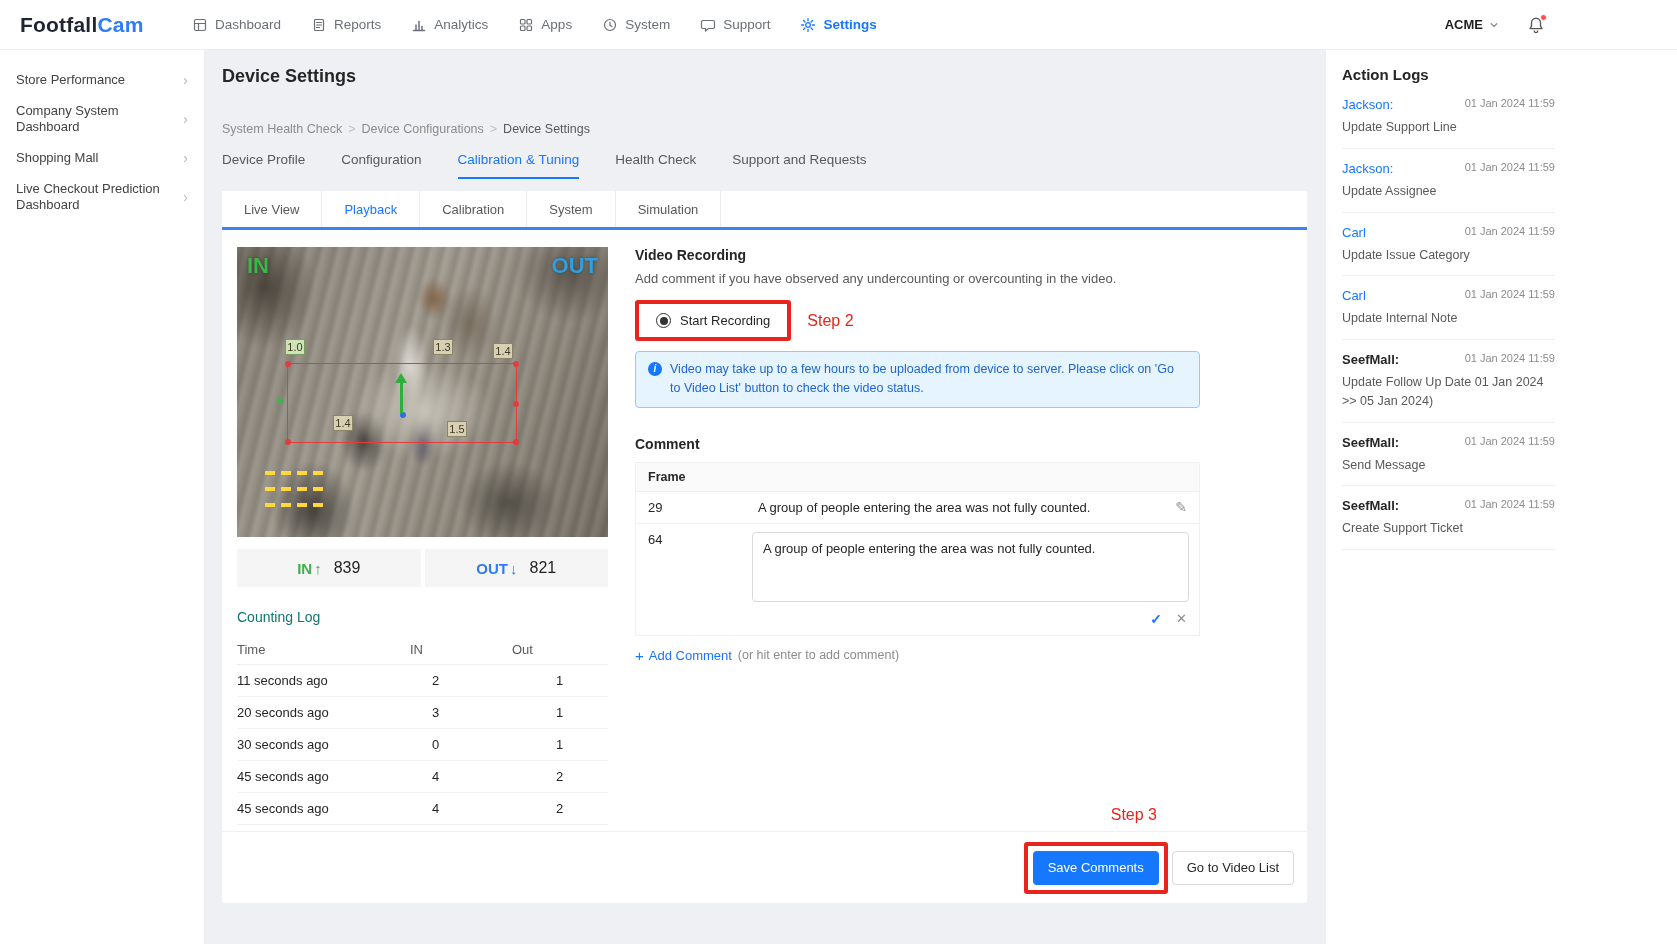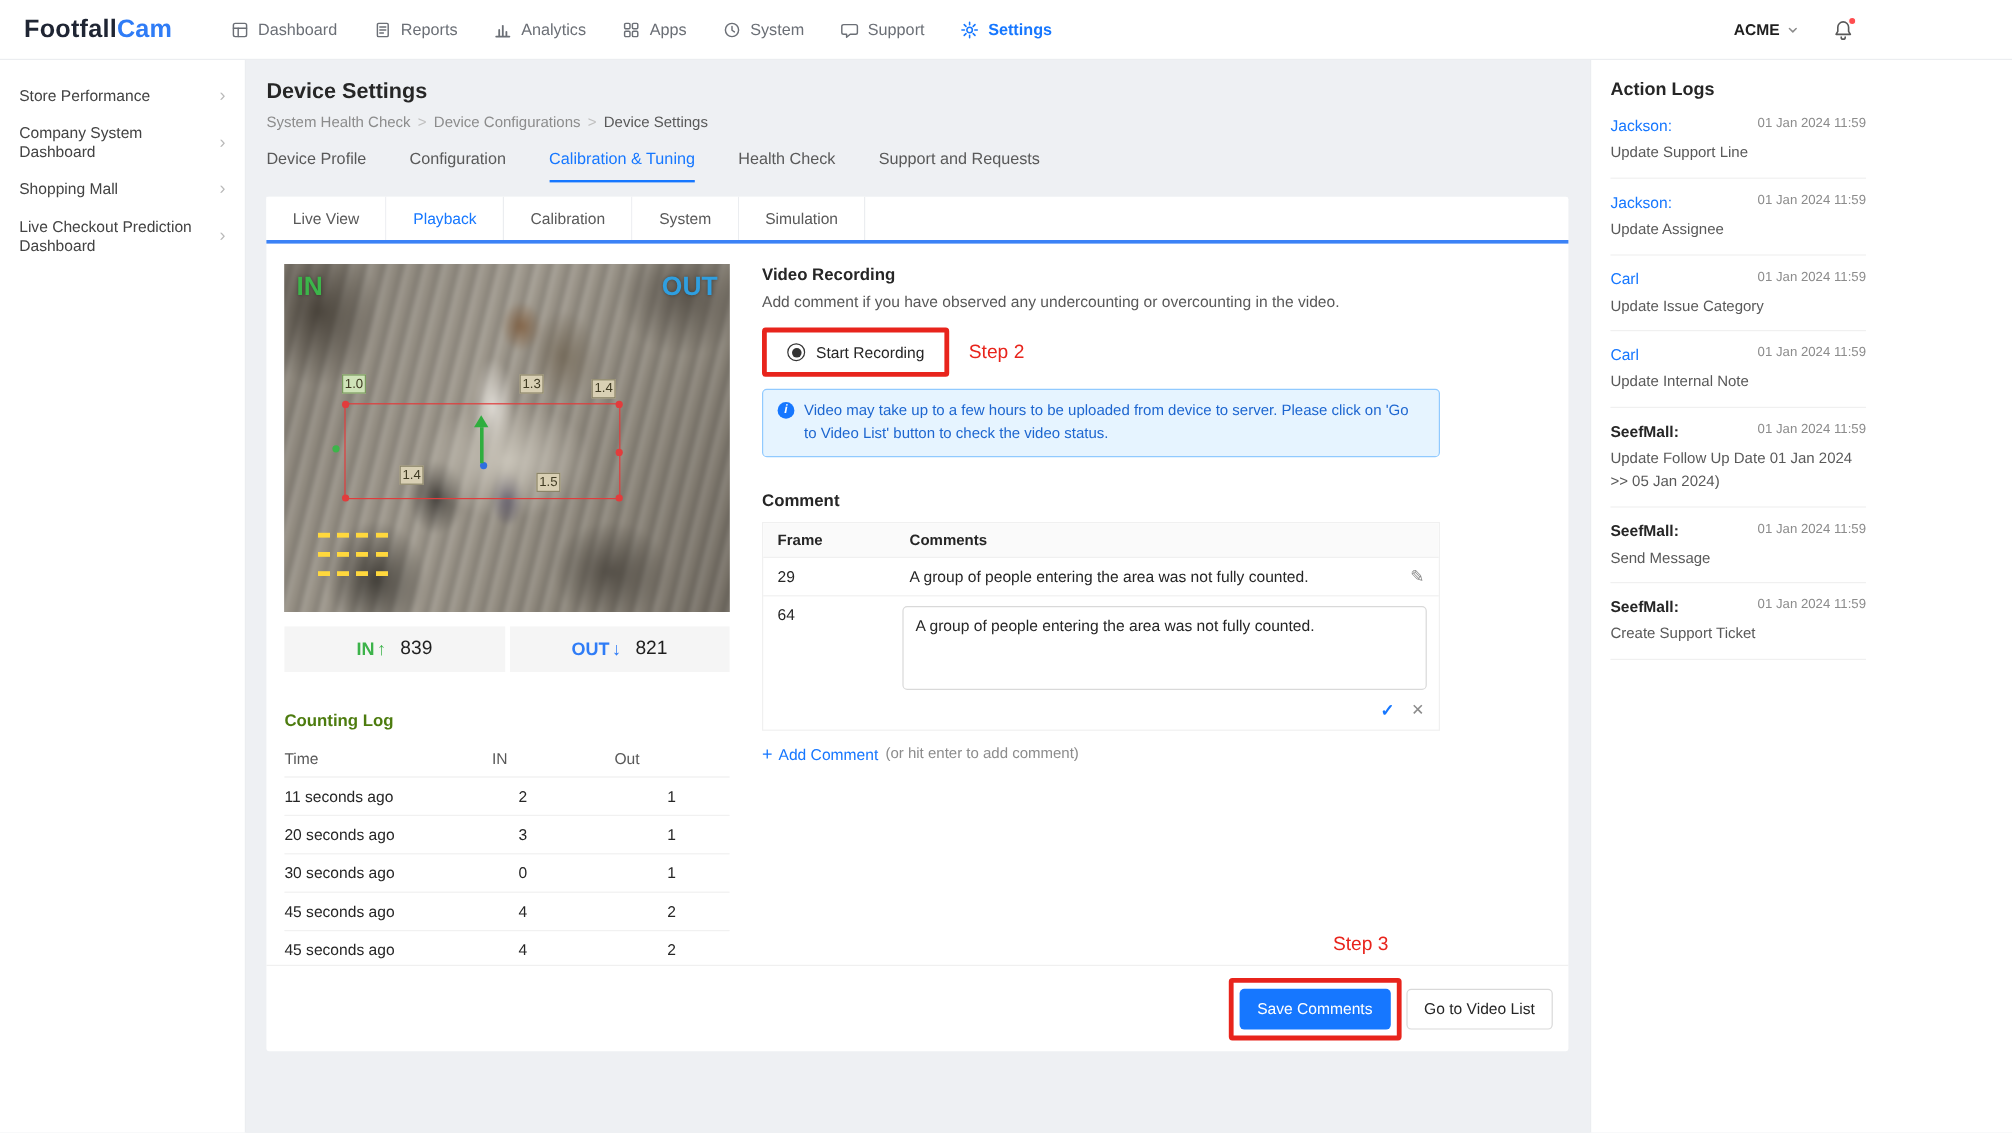--- a/index.html
+++ b/index.html
@@ -26,21 +26,21 @@
   
   .layout { display:flex; height:894px; }
   .sidebar { width:205px; background:#fff; border-right:1px solid #ebedf0; padding-top:14px; flex:none; }
   .side-item { display:flex; justify-content:space-between; align-items:center; gap:8px;
     padding:8px 16px; font-size:13px; color:#434343; cursor:pointer; line-height:1.18; }
   .side-chevron { color:#b9b9b9; font-size:15px; line-height:1; flex:none; }
   .main { flex:1; padding:16px 18px 0 17px; overflow:hidden; }
   
   .page-title { font-size:18px; font-weight:700; color:#262626; }
   .breadcrumb { margin-top:8px; font-size:12.5px; color:#8c8c8c; display:flex; gap:6px; }
-  .crumb { cursor:pointer; }
+  .crumb { cursor:pointer;margin-top:27px; }
   .crumb:not(:last-child)::after { content:">"; color:#bfbfbf; margin-left:6px; }
   .crumb.current { color:#595959; cursor:default; }
   .tabs { margin-top:16px; display:flex; gap:36px; font-size:13.5px; color:#595959; }
   .tab { padding-bottom:10px; cursor:pointer; border-bottom:2px solid transparent; }
   .tab.active { color:#1677ff; border-bottom-color:#1677ff; font-weight:500; }
   
   .card { background:#fff; margin-top:12px; height:712px; display:flex; flex-direction:column; border-radius:2px; }
   .subtabs { height:39px; border-bottom:3px solid #3b82f6; display:flex; flex:none; }
   .subtab { padding:0 22px; line-height:38px; font-size:13px; color:#595959;
     border-right:1px solid #ebedf0; cursor:pointer; background:#fff; }
@@ -79,21 +79,21 @@
   .ydash { position:absolute; left:28px; width:64px; height:4px;
     background:repeating-linear-gradient(90deg, #ffd83d 0 10px, transparent 10px 16px); }
   
   .counters { display:flex; gap:4px; margin-top:12px; }
   .counter { flex:1; height:38px; background:#f5f5f5; display:flex; align-items:center; justify-content:center; gap:12px; }
   .cnt-label { font-size:15px; font-weight:700; display:flex; align-items:center; gap:2px; }
   .cnt-label.in { color:#3cb34a; }
   .cnt-label.out { color:#2f7cf6; }
   .cnt-value { font-size:16px; color:#1f1f1f; }
   
-  .cl-title { margin-top:32px; font-size:14px; font-weight:700; color:#4d7c0f; }
+  .cl-title { margin-top:22px; font-size:14px; font-weight:400; color:#0f766e; }
   .cl-head, .cl-row { display:grid; grid-template-columns:173px 102px 1fr; align-items:center; }
   .cl-head { margin-top:10px; padding:7px 0; color:#595959; border-bottom:1px solid #efefef; }
   .cl-row { padding:8px 0; border-bottom:1px solid #f1f1f1; color:#262626;gap:22px; }
   
   .right-col { margin-left:27px; width:565px; }
   .sec-title { font-size:14px; font-weight:700; color:#262626; }
   .rec-desc { margin-top:8px; font-size:13px; color:#595959; }
   .radio-line { display:flex; align-items:center; margin-top:14px; }
   .annot-box { border:4px solid #e8241c; border-radius:3px; padding:9px 17px; display:inline-flex; }
   .radio-row { display:flex; align-items:center; gap:9px; cursor:pointer; font-size:13px; color:#262626; }
@@ -367,21 +367,20 @@
 
             <div class="alert">
               <span class="info-icon">i</span>
               <span>Video may take up to a few hours to be uploaded from device to server. Please click on 'Go to Video List' button to check the video status.</span>
             </div>
 
             <h3 class="sec-title comment-title">Comment</h3>
             <div class="ctable">
               <div class="ct-head">
                 <span class="ct-col-frame">Frame</span>
-                <span class="ct-col-comments">Comments</span>
               </div>
               <div class="ct-row">
                 <span class="ct-frame">29</span>
                 <div class="ct-comment">
                   <span>A group of people entering the area was not fully counted.</span>
                   <button class="icon-btn"><span>✎</span></button>
                 </div>
               </div>
               <div class="ct-row">
                 <span class="ct-frame">64</span>

